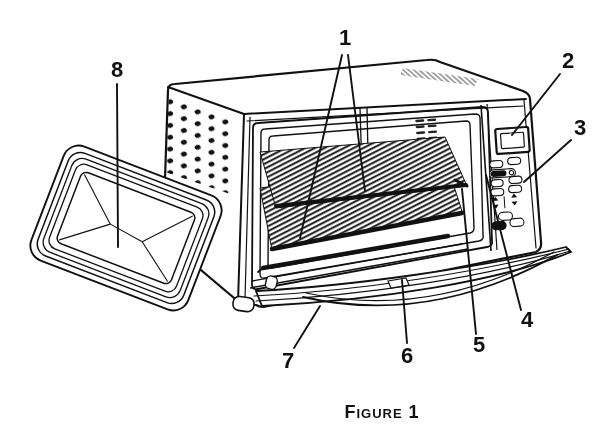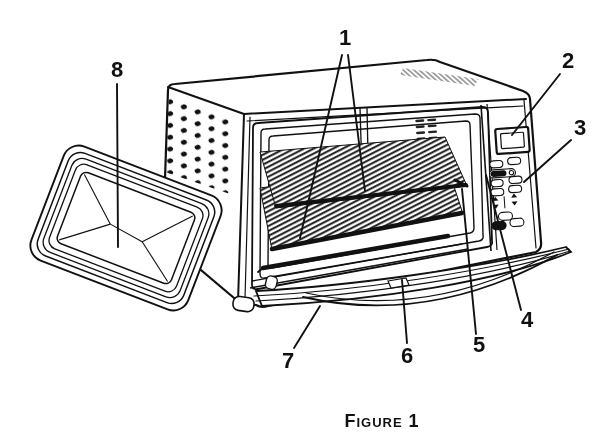--- a/index.html
+++ b/index.html
@@ -173,15 +173,15 @@
 
   <div class="callout" style="left:345px;top:38px">1</div>
   <div class="callout" style="left:568px;top:61px">2</div>
   <div class="callout" style="left:580px;top:128px">3</div>
   <div class="callout" style="left:527px;top:320px">4</div>
   <div class="callout" style="left:479px;top:345px">5</div>
   <div class="callout" style="left:407px;top:356px">6</div>
   <div class="callout" style="left:288px;top:361px">7</div>
   <div class="callout" style="left:117px;top:70px">8</div>
 
-  <div class="caption" style="left:382px;top:421px">Figure 1</div>
+  <div class="caption" style="left:382px;top:412px">Figure 1</div>
 
 </div>
 
 </body></html>

